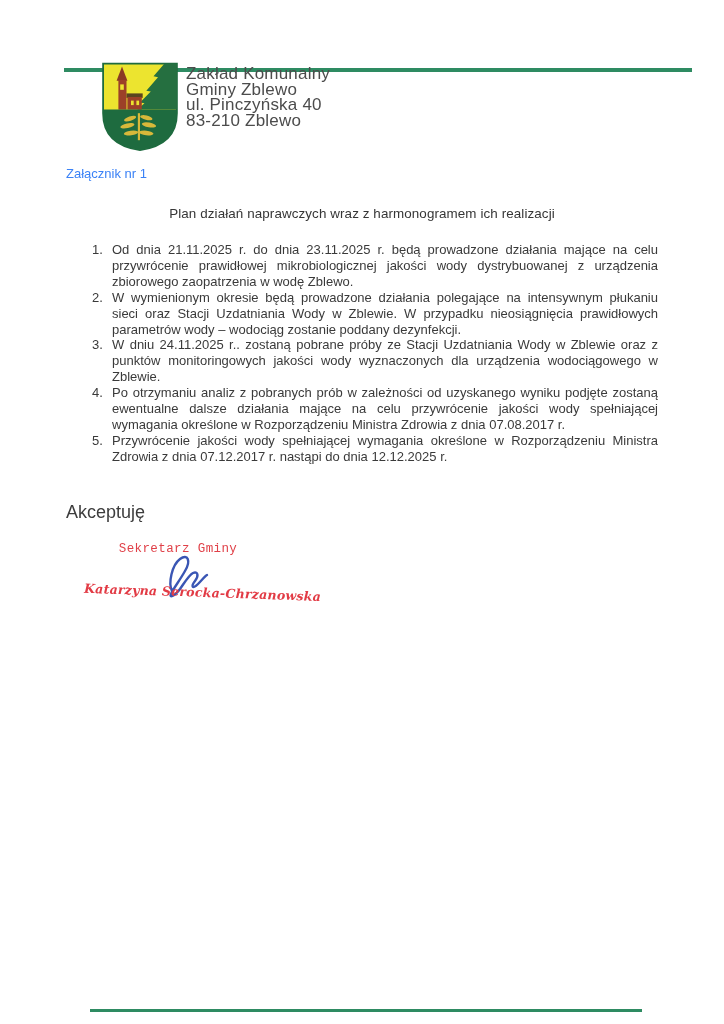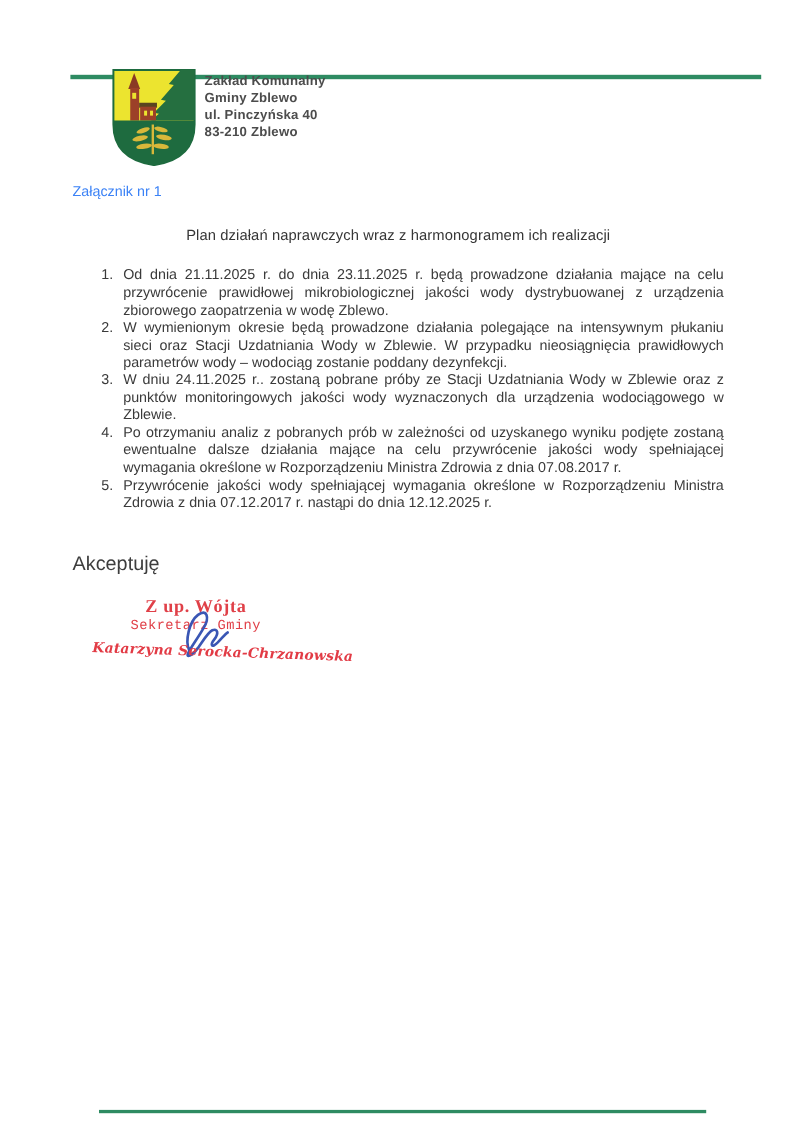--- a/index.html
+++ b/index.html
@@ -11,21 +11,21 @@
     font-family: "Liberation Sans", sans-serif;
     color: #3d3d3d;
     -webkit-font-smoothing: antialiased;
   }
   .abs { position: absolute; }
 
   
   .rule-top { left: 64px; top: 68px; width: 628px; height: 4px; background: #2e8b62; }
   .rule-bottom { left: 90px; top: 1009px; width: 552px; height: 3px; background: #2e8b62; }
   .crest { left: 99px; top: 61px; width: 82px; height: 90px; }
-  .org-text { left: 186px; top: 66px; font-size: 12px; line-height: 15.5px; color: #4c4c4c; letter-spacing: .2px; font-weight: bold; }
+  .org-text { left: 186px; top: 66px; font-size: 17px; line-height: 15.5px; color: #4c4c4c; letter-spacing: .2px; }
 
   .attachment { left: 66px; top: 166px; font-size: 13px; color: #3b82f6; }
 
   .doc-title {
     left: 0; right: 0; top: 206px;
     text-align: center; font-weight: normal; font-size: 13.4px; color: #363636;
     letter-spacing: .1px;
   }
 
   
@@ -115,21 +115,20 @@
   </div>
   <div class="plan-item">
     <span class="num">5.</span>
     <div class="txt">Przywrócenie jakości wody spełniającej wymagania określone w Rozporządzeniu Ministra Zdrowia z dnia 07.12.2017 r. nastąpi do dnia 12.12.2025 r.</div>
   </div>
 </div>
 
 <div class="abs accept-label">Akceptuję</div>
 
 <div class="abs stamp">
-  <div class="stamp-line1">Z up. Wójta</div>
   <div class="stamp-line2">Sekretarz Gminy</div>
 </div>
 
 <div class="abs signature">
   <svg width="52" height="46" viewBox="0 0 52 46" xmlns="http://www.w3.org/2000/svg">
     <path d="M14,38 C10,30 14,12 22,6 C30,0 33,8 27,18 C22,27 15,36 13,41 C11,45 16,44 22,36 C27,29 31,22 35,20 C40,18 41,23 37,28 C33,33 34,37 40,31 C44,27 47,23 49,22" fill="none" stroke="#3a56b4" stroke-width="2.4" stroke-linecap="round"></path>
   </svg>
 </div>
 
 <div class="abs stamp-name">Katarzyna Serocka-Chrzanowska</div>

